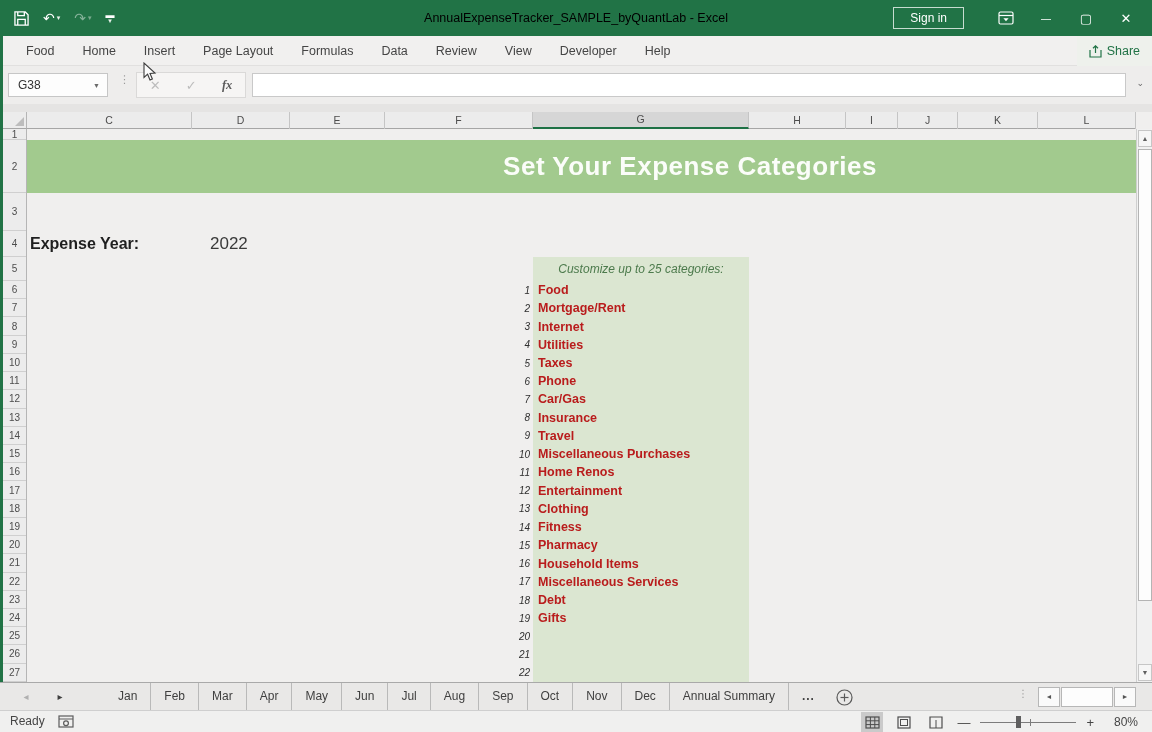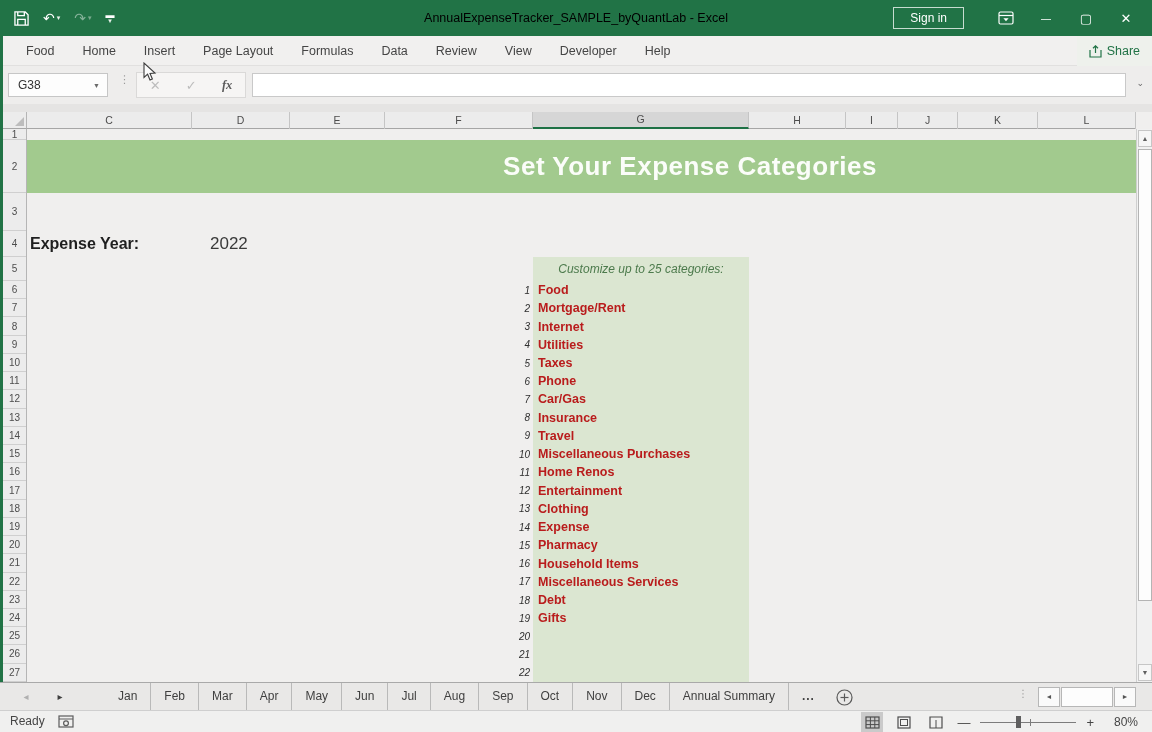--- a/index.html
+++ b/index.html
@@ -280,21 +280,21 @@
         <div class="cat-row" style="top: 200.53px; height: 18.23px;">
           <span class="cat-num">12</span>
           <span class="cat-label">Entertainment</span>
         </div>
         <div class="cat-row" style="top: 218.76px; height: 18.23px;">
           <span class="cat-num">13</span>
           <span class="cat-label">Clothing</span>
         </div>
         <div class="cat-row" style="top: 236.99px; height: 18.23px;">
           <span class="cat-num">14</span>
-          <span class="cat-label">Expense</span>
+          <span class="cat-label">Fitness</span>
         </div>
         <div class="cat-row" style="top: 255.22px; height: 18.23px;">
           <span class="cat-num">15</span>
           <span class="cat-label">Pharmacy</span>
         </div>
         <div class="cat-row" style="top: 273.45px; height: 18.23px;">
           <span class="cat-num">16</span>
           <span class="cat-label">Household Items</span>
         </div>
         <div class="cat-row" style="top: 291.68px; height: 18.23px;">

